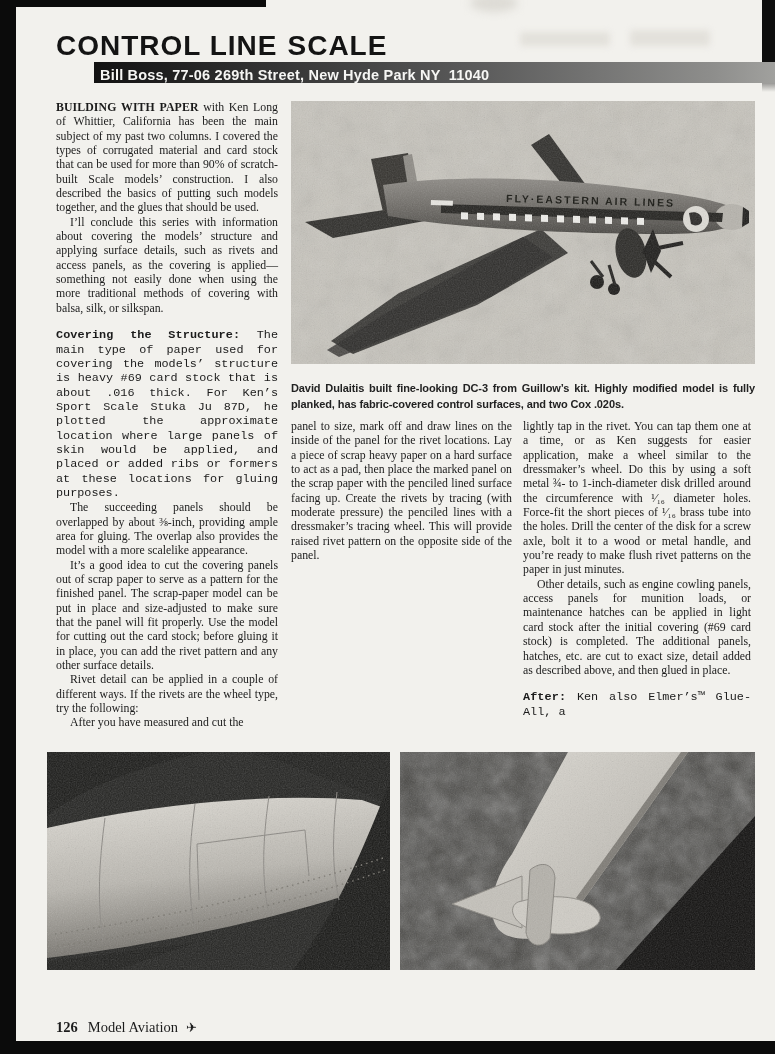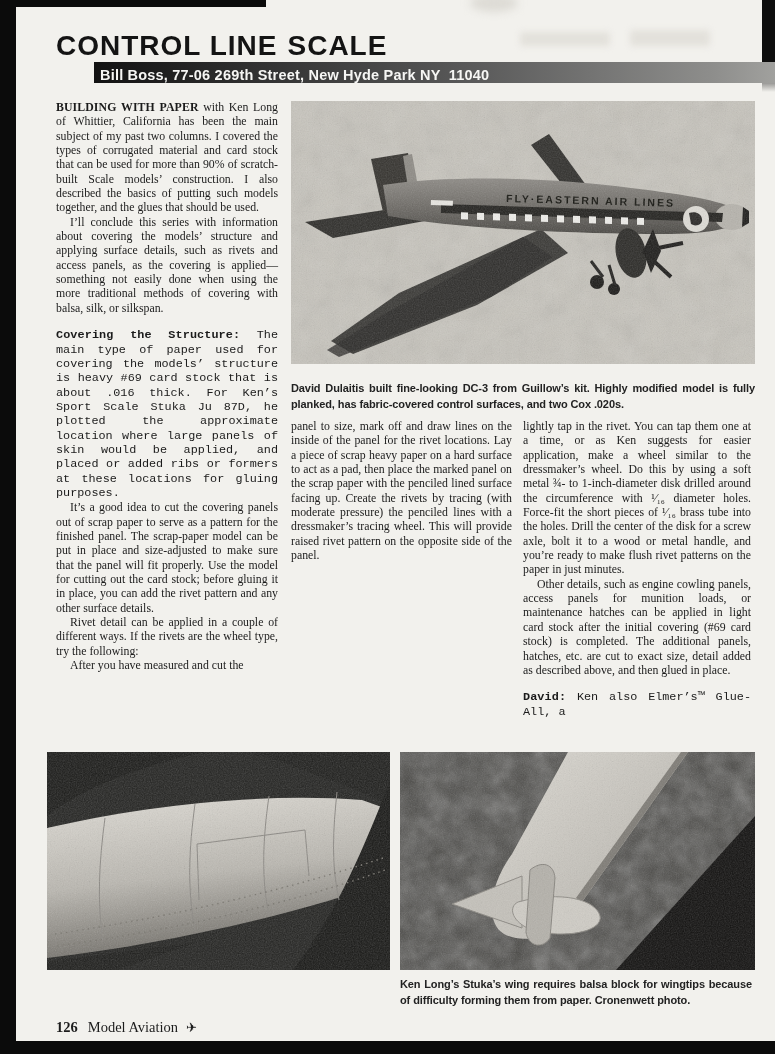--- a/index.html
+++ b/index.html
@@ -64,33 +64,34 @@
 
   <div class="title"><span>CONTROL LINE</span><span class="em">SCALE</span></div>
   <div class="byline-bar">
       <span>Bill Boss, 77-06 269th Street, New Hyde Park NY  11040</span>
     </div>
 
   <div class="col" id="col1">
     <p><b>BUILDING WITH PAPER</b><span> with Ken Long of Whittier, California has been the main subject of my past two columns. I covered the types of corrugated material and card stock that can be used for more than 90% of scratch-built Scale models’ construction. I also described the basics of putting such models together, and the glues that should be used.</span></p>
     <p class="ind"><span>I’ll conclude this series with information about covering the models’ structure and applying surface details, such as rivets and access panels, as the covering is applied—something not easily done when using the more traditional methods of covering with balsa, silk, or silkspan.</span></p>
     <p class="sect"><b>Covering the Structure:</b><span> The main type of paper used for covering the models’ structure is heavy #69 card stock that is about .016 thick. For Ken’s Sport Scale Stuka Ju 87D, he plotted the approximate location where large panels of skin would be applied, and placed or added ribs or formers at these locations for gluing purposes.</span></p>
+    <p class="ind"><span>The succeeding panels should be overlapped by about ⅜-inch, providing ample area for gluing. The overlap also provides the model with a more scalelike appearance.</span></p>
     <p class="ind"><span>It’s a good idea to cut the covering panels out of scrap paper to serve as a pattern for the finished panel. The scrap-paper model can be put in place and size-adjusted to make sure that the panel will fit properly. Use the model for cutting out the card stock; before gluing it in place, you can add the rivet pattern and any other surface details.</span></p>
     <p class="ind"><span>Rivet detail can be applied in a couple of different ways. If the rivets are the wheel type, try the following:</span></p>
     <p class="ind"><span>After you have measured and cut the</span></p>
   </div>
 
   <div class="col" id="col2">
     <p><span>panel to size, mark off and draw lines on the inside of the panel for the rivet locations. Lay a piece of scrap heavy paper on a hard surface to act as a pad, then place the marked panel on the scrap paper with the penciled lined surface facing up. Create the rivets by tracing (with moderate pressure) the penciled lines with a dressmaker’s tracing wheel. This will provide raised rivet pattern on the opposite side of the panel.</span></p>
   </div>
 
   <div class="col" id="col3">
     <p><span>lightly tap in the rivet. You can tap them one at a time, or as Ken suggests for easier application, make a wheel similar to the dressmaker’s wheel. Do this by using a soft metal ¾- to 1-inch-diameter disk drilled around the circumference with ¹⁄₁₆ diameter holes. Force-fit the short pieces of ¹⁄₁₆ brass tube into the holes. Drill the center of the disk for a screw axle, bolt it to a wood or metal handle, and you’re ready to make flush rivet patterns on the paper in just minutes.</span></p>
     <p class="ind"><span>Other details, such as engine cowling panels, access panels for munition loads, or maintenance hatches can be applied in light card stock after the initial covering (#69 card stock) is completed. The additional panels, hatches, etc. are cut to exact size, detail added as described above, and then glued in place.</span></p>
-    <p class="sect"><b>David:</b><span> Ken also Elmer’s™ Glue-All, a</span></p>
+    <p class="sect"><b>After:</b><span> Ken also Elmer’s™ Glue-All, a</span></p>
   </div>
 
   <svg width="0" height="0" style="position:absolute">
     <defs>
       <filter id="grain" x="0%" y="0%" width="100%" height="100%">
         <feTurbulence type="fractalNoise" baseFrequency="0.85" numOctaves="2" seed="7" stitchTiles="stitch"></feTurbulence>
         <feColorMatrix type="saturate" values="0"></feColorMatrix>
       </filter>
       <filter id="blotch" x="0%" y="0%" width="100%" height="100%">
         <feTurbulence type="fractalNoise" baseFrequency="0.045" numOctaves="3" seed="11" stitchTiles="stitch"></feTurbulence>
@@ -195,19 +196,18 @@
       <path d="M168,0 L288,0 L182,150 C166,178 130,196 104,182 C84,170 90,132 112,102 Z" fill="url(#wgrad)"></path>
       <path d="M288,0 L182,150 L176,146 L281,0 Z" fill="#7e7b75"></path>
       <g>
         <path d="M52,152 L122,124 L122,176 Z" fill="#c4c1ba" stroke="#8a8781" stroke-width="1"></path>
         <path d="M118,150 C162,138 196,148 200,164 C203,178 172,186 140,180 C114,175 106,156 118,150 Z" fill="#cfccc5" stroke="#908d87" stroke-width="1"></path>
         <path d="M130,118 C142,108 154,112 155,126 L150,186 C142,198 128,194 126,180 Z" fill="#b4b1aa" stroke="#88857f" stroke-width="1"></path>
       </g>
       <rect width="355" height="218" filter="url(#grain)" opacity="0.22"></rect>
     </svg>
   </div>
-  <div class="caption" id="cap-wing">Ken Long’s Stuka’s wing requires balsa block for wingtips because of difficulty forming them from paper. Cronenwett photo.</div>
 
   <div class="footer">
     <b>126</b><span>Model Aviation</span><span class="plane">✈</span>
   </div>
 
 </div>
 
 </body></html>

